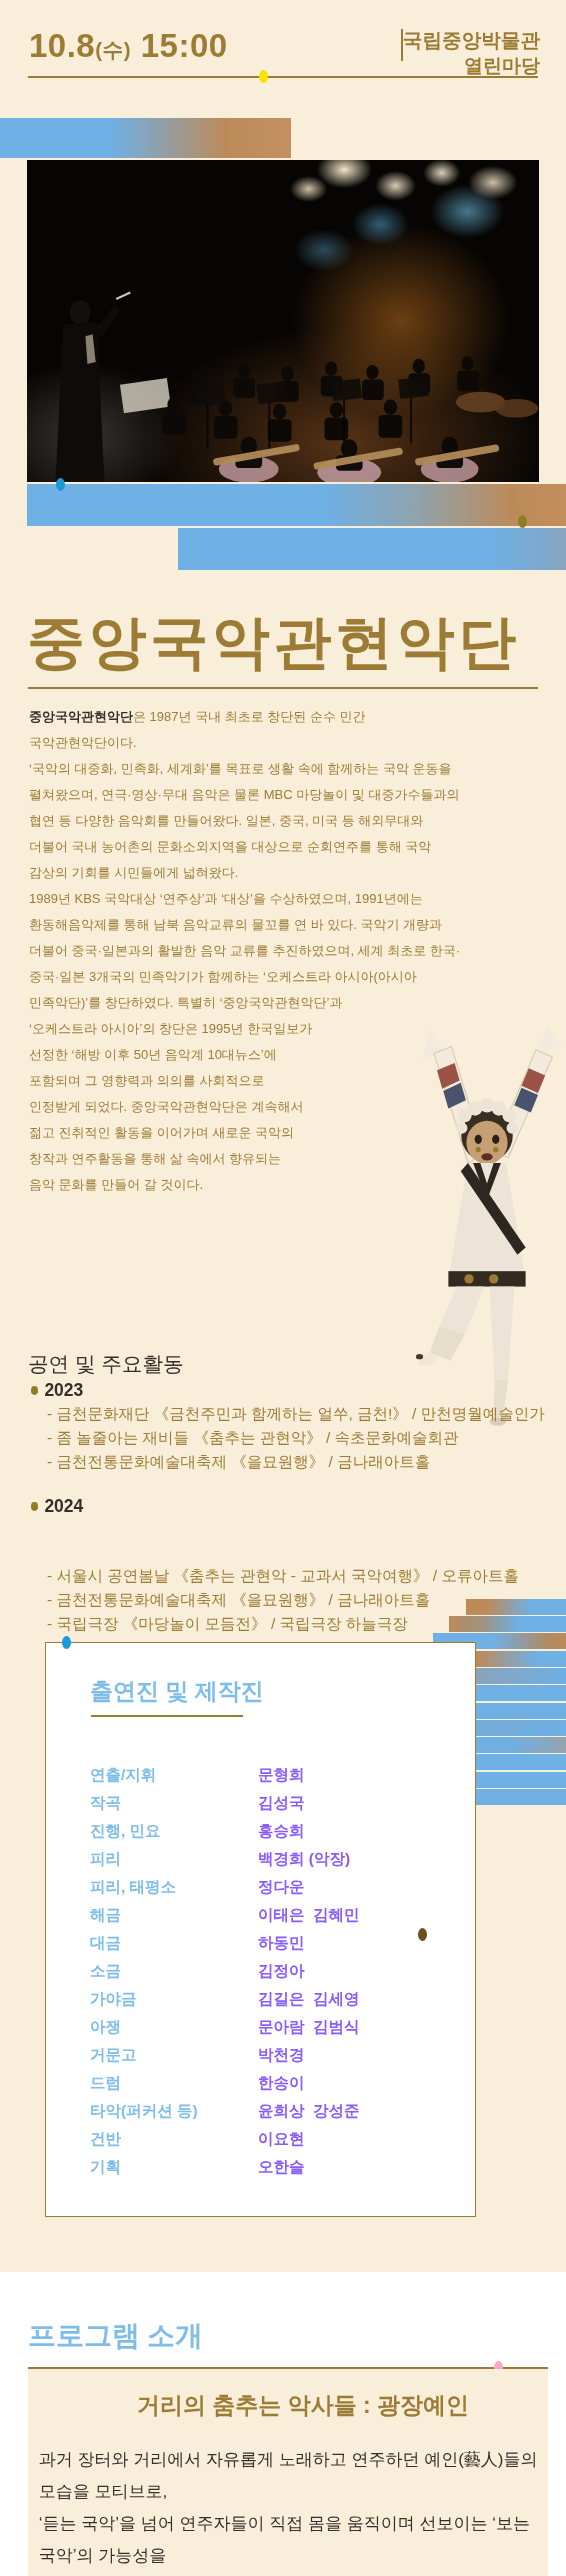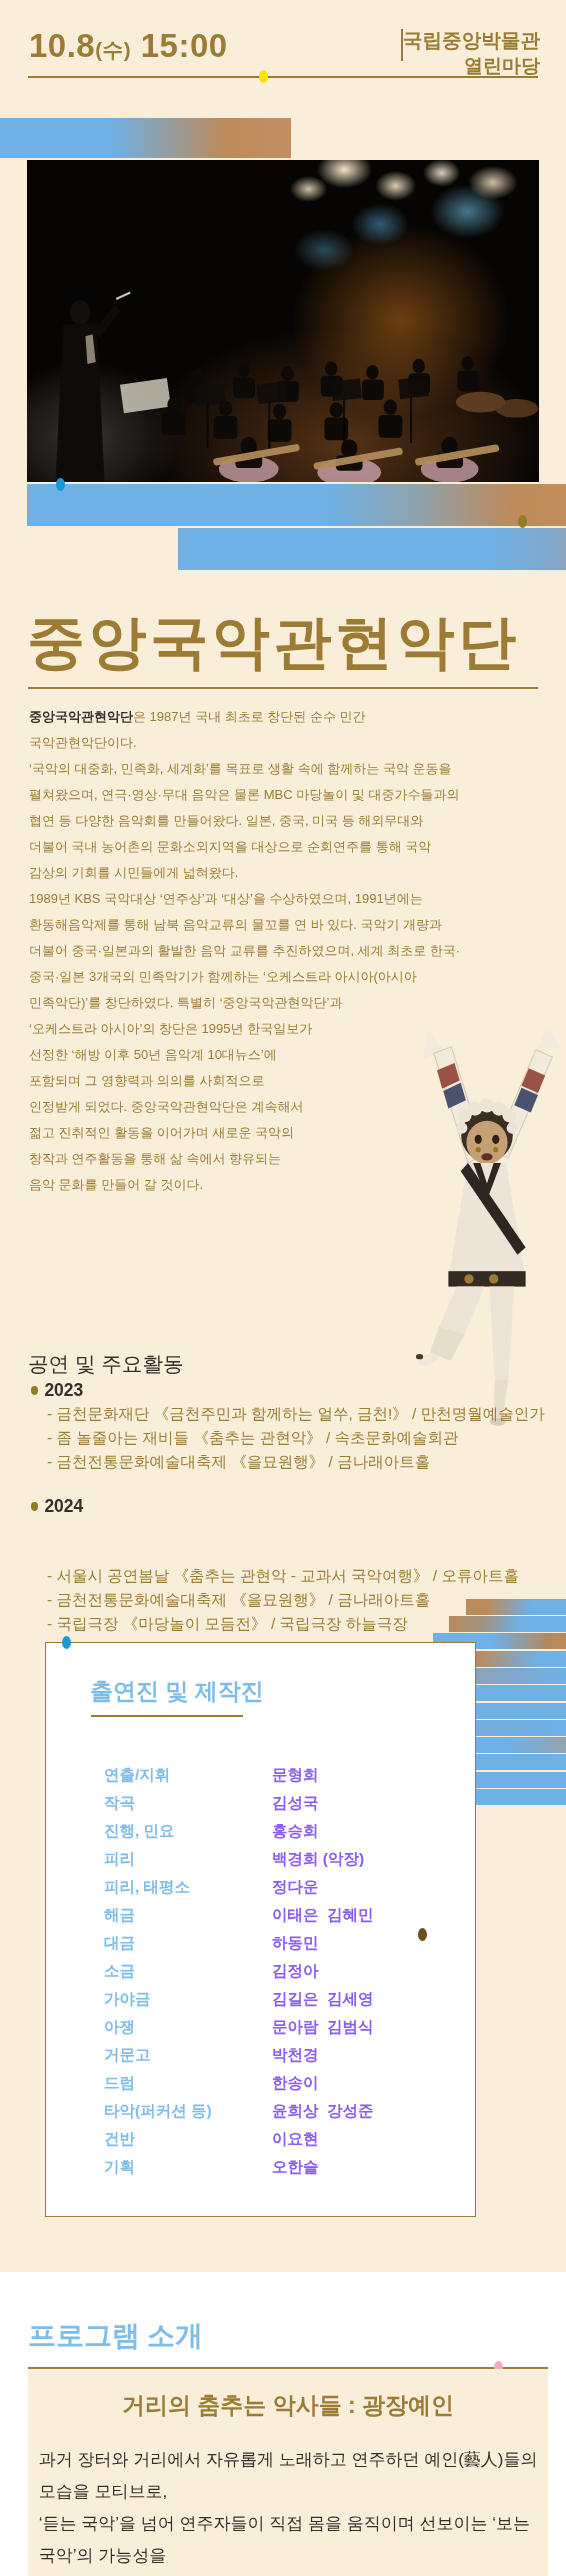--- a/index.html
+++ b/index.html
@@ -42,27 +42,27 @@
   .act-title{position:absolute;left:28px;top:1338px;color:#362e2b;font-weight:normal;font-size:20.6px;margin-top:12px;}
   .year-row{position:absolute;left:31px;height:20.6px;color:#362e2b;}
   .year-row .bullet{position:absolute;left:0;top:6.2px;width:6.7px;height:8.8px;border-radius:50%;background:#8f7d23;}
   .year-row .year{position:absolute;left:13.4px;top:0;font-weight:bold;font-size:17.5px;}
   .act-items{position:absolute;left:47px;width:510px;color:#9d7d36;font-size:15.5px;line-height:24px;}
 
   .cast-card{position:absolute;left:45px;top:1642px;width:431px;height:575px;background:#ffffff;border:1px solid #9c7c35;box-sizing:border-box;}
   .cast-title{position:absolute;left:44px;top:33px;color:#7fbde9;font-weight:bold;font-size:23px;}
   .cast-underline{position:absolute;left:45px;top:72px;width:152px;height:2.1px;background:#9c7c35;}
   .cast-rows{position:absolute;left:0;top:118px;width:100%;}
-  .cast-row{position:relative;height:28px;margin-left:14px;}
+  .cast-row{position:relative;height:28px;}
   .cast-role{position:absolute;left:44px;top:50%;transform:translateY(-50%);color:#7fbde9;font-weight:bold;font-size:15.5px;white-space:pre;}
   .cast-names{position:absolute;left:212px;top:50%;transform:translateY(-50%);color:#8b5cf6;font-weight:bold;font-size:15.5px;white-space:pre;}
 
   .sec-title{position:absolute;left:28px;color:#7fbde9;font-weight:bold;font-size:28px;}
   .panel{position:absolute;left:28px;top:2369px;width:520px;height:292px;background:#f9eed9;}
-  .panel-headline{position:absolute;left:0;top:20.6px;width:100%;text-align:center;color:#9c7c35;font-weight:bold;font-size:23px;}
+  .panel-headline{position:absolute;left:0;top:20.6px;width:100%;text-align:center;color:#9c7c35;font-weight:bold;font-size:23px;padding-left:15px;}
   .panel-lines{position:absolute;left:10.8px;top:75px;width:500px;color:#362e2b;font-size:17px;line-height:32px;}
 
   .song{position:absolute;left:28px;width:510px;}
 </style>
 </head>
 <body>
 
 <div id="poster">
   <div class="cream-bg"></div>
 

